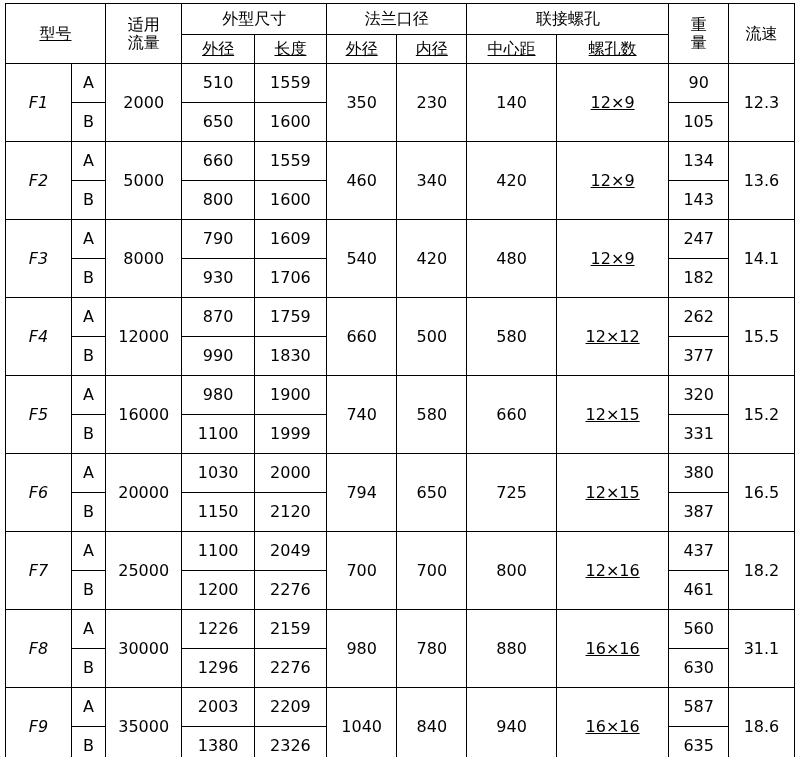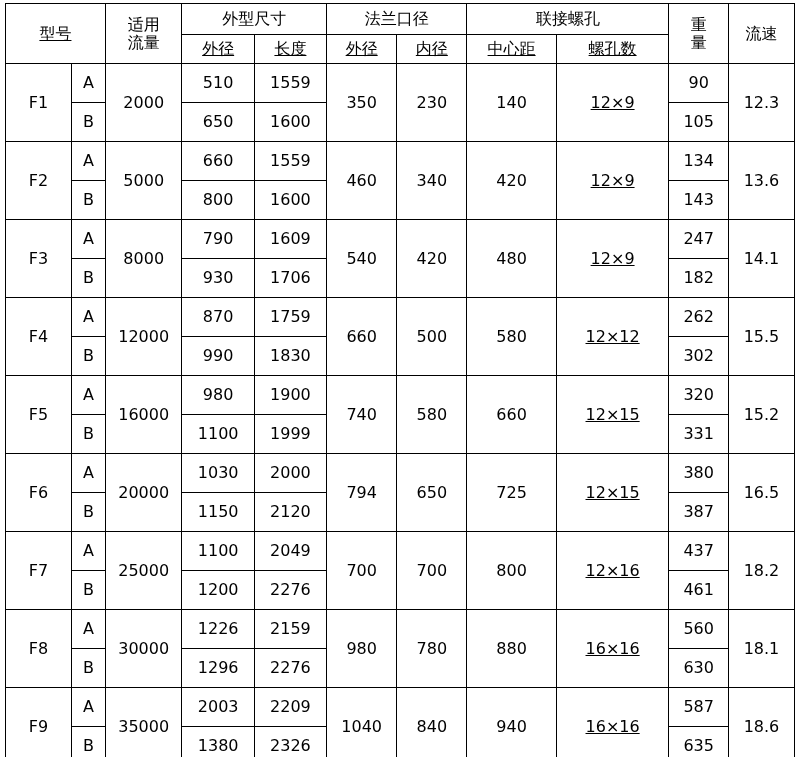--- a/index.html
+++ b/index.html
@@ -38,20 +38,21 @@
     text-decoration: underline;
   }
   .row-a td, .row-b td {
     height: 38px;
   }
   .ab {
     font-size: 15px;
   }
   .model {
     font-size: 17px;
+    font-style: italic;
   }
   .nowrap {
     white-space: nowrap;
     text-decoration: underline;
   }
 </style>
 </head>
 <body>
 
 <table id="spec-table">
@@ -159,21 +160,21 @@
         <td rowspan="2">500</td>
         <td rowspan="2">580</td>
         <td rowspan="2" class="nowrap">12×12</td>
         <td>262</td>
         <td rowspan="2">15.5</td>
       </tr>
       <tr class="row-b">
         <td class="ab">B</td>
         <td>990</td>
         <td>1830</td>
-        <td>302</td>
+        <td>377</td>
       </tr>
       <tr class="row-a">
         <td rowspan="2" class="model">F5</td>
         <td class="ab">A</td>
         <td rowspan="2">16000</td>
         <td>980</td>
         <td>1900</td>
         <td rowspan="2">740</td>
         <td rowspan="2">580</td>
         <td rowspan="2">660</td>
@@ -229,21 +230,21 @@
         <td rowspan="2" class="model">F8</td>
         <td class="ab">A</td>
         <td rowspan="2">30000</td>
         <td>1226</td>
         <td>2159</td>
         <td rowspan="2">980</td>
         <td rowspan="2">780</td>
         <td rowspan="2">880</td>
         <td rowspan="2" class="nowrap">16×16</td>
         <td>560</td>
-        <td rowspan="2">18.1</td>
+        <td rowspan="2">31.1</td>
       </tr>
       <tr class="row-b">
         <td class="ab">B</td>
         <td>1296</td>
         <td>2276</td>
         <td>630</td>
       </tr>
       <tr class="row-a">
         <td rowspan="2" class="model">F9</td>
         <td class="ab">A</td>

